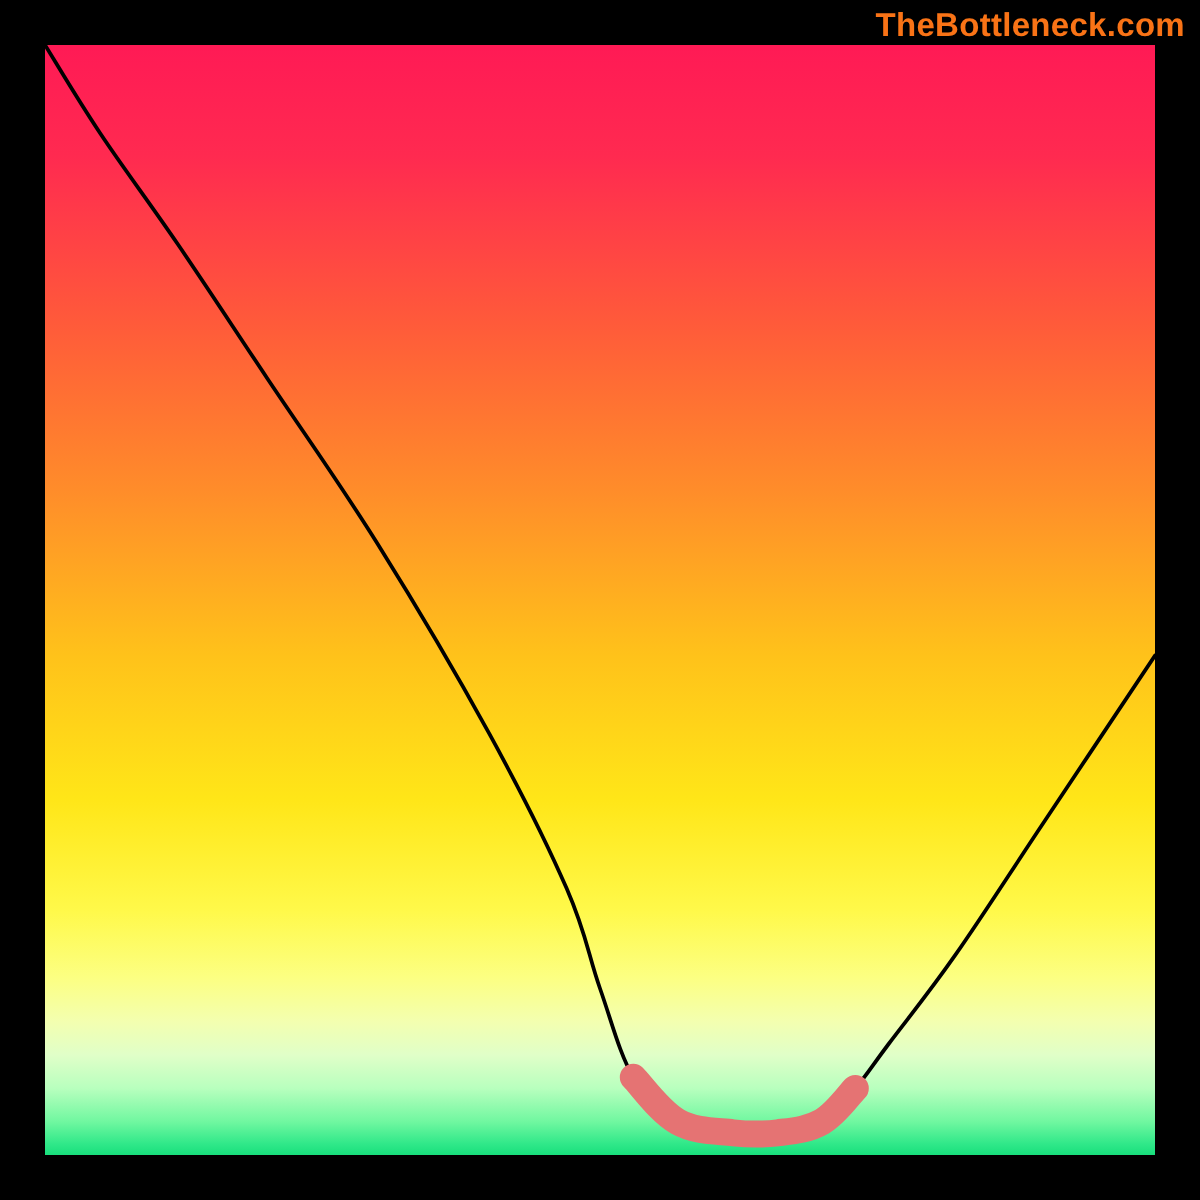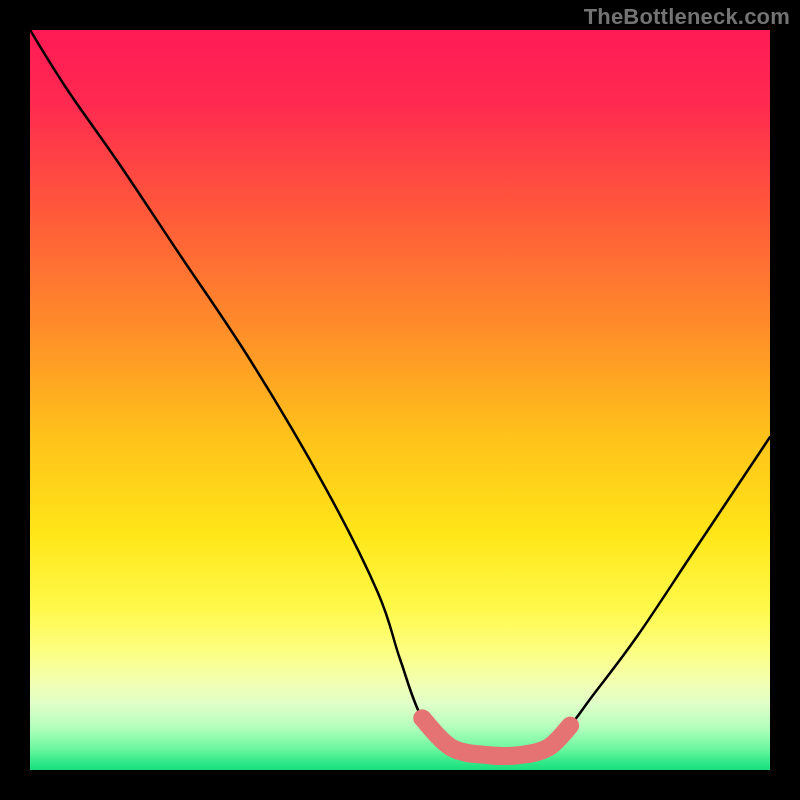--- a/index.html
+++ b/index.html
@@ -18,21 +18,21 @@
     height: 740px;
     background: #000;
   }
   .watermark {
     position: absolute;
     top: 4px;
     right: 10px;
     font-family: Arial, Helvetica, sans-serif;
     font-size: 22px;
     font-weight: 600;
-    color: #737373;
+    color: #f97316;
     letter-spacing: 0.2px;
     z-index: 10;
   }
   svg {
     display: block;
   }
 </style>
 </head>
 <body>
 

